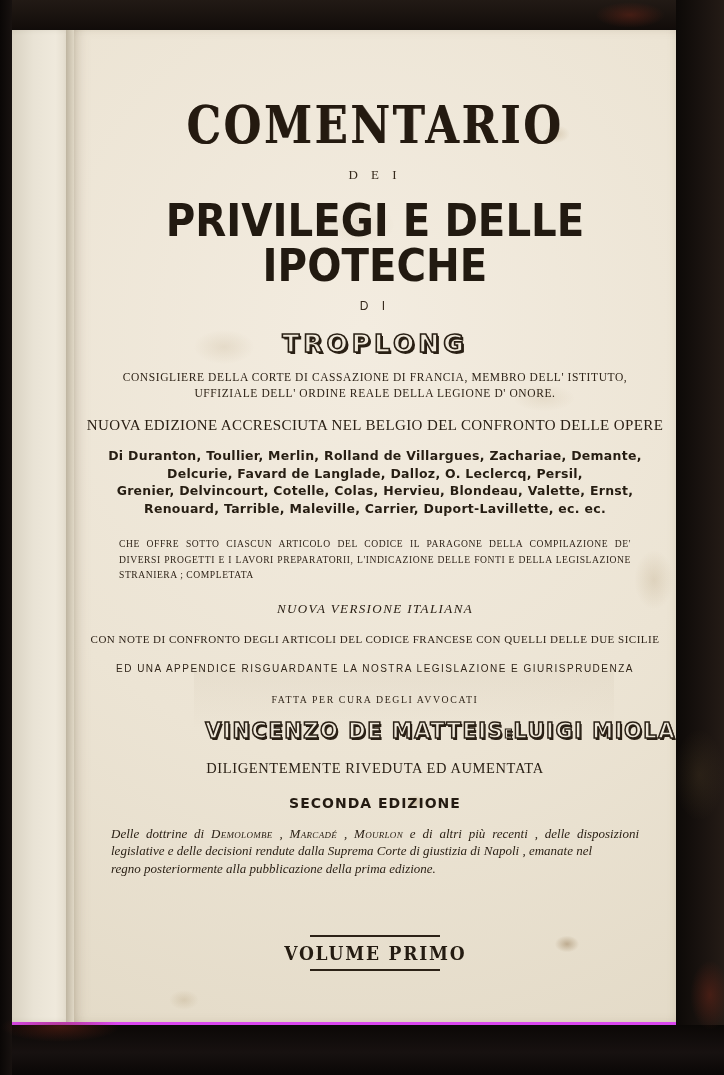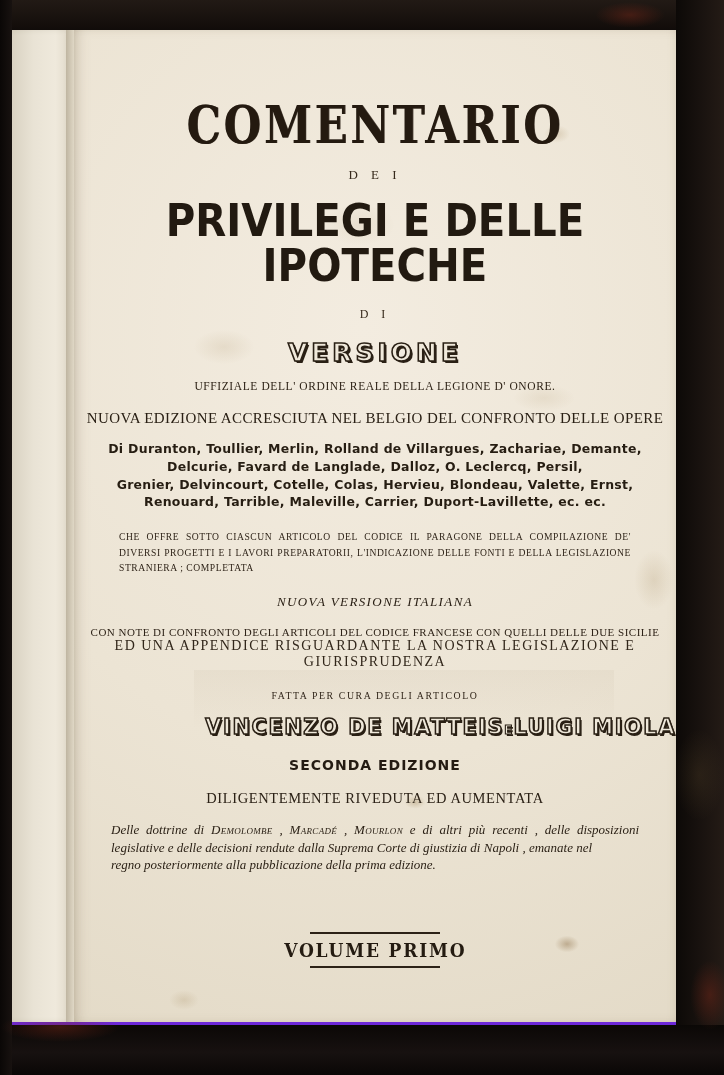--- a/index.html
+++ b/index.html
@@ -11,21 +11,21 @@
     width: 724px;
     height: 1075px;
     overflow: hidden;
     font-family: "Liberation Serif", serif;
   }
 
   #scan {
     position: relative;
     width: 724px;
     height: 1075px;
-    background: #6d28d9;
+    background: #d946ef;
     overflow: hidden;
   }
 
   
   .surround {
     position: absolute;
     background:
       linear-gradient(100deg, #181310 0%, #110d0a 40%, #1d1714 100%);
   }
   .surround-top    { left: 0; top: 0; width: 724px; height: 34px;
@@ -131,25 +131,25 @@
     font-weight: 700;
     font-size: 42px;
     letter-spacing: 0px;
     line-height: 1;
     transform: scaleX(0.96) scaleY(1.06);
     transform-origin: center top;
     color: #221a11;
     margin-top: 16px;
   }
   .t-di {
-    font-family: Liberation Serif, serif;
+    font-family: Liberation Sans, sans-serif;
     font-size: 12px;
     letter-spacing: 5px;
     color: #36291b;
-    margin-top: 24px;
+    margin-top: 16px;
   }
   
   .t-troplong {
     font-family: "DejaVu Sans", sans-serif;
     font-weight: 700;
     font-size: 25px;
     letter-spacing: 4px;
     color: #f0e9db;
     -webkit-text-stroke: 1.6px #2a2015;
     text-shadow: 2px 2px 0 #2a2015, 1px 1px 0 #2a2015;
@@ -206,24 +206,25 @@
   }
   .t-note {
     font-family: "Liberation Serif", serif;
     font-size: 11px;
     letter-spacing: 0.5px;
     color: #2e2318;
     margin-top: 16px;
     text-align: center;
   }
   .t-appendice {
-    font-family: Liberation Serif, serif;
-    font-size: 14px;
+    font-family: Liberation Sans, sans-serif;
+    font-size: 10px;
     letter-spacing: 1.5px;
     color: #31261a;
+    margin-top: 18px;
   }
   .t-fatta {
     font-family: "Liberation Serif", serif;
     font-size: 9.8px;
     letter-spacing: 1.6px;
     color: #31261a;
     margin-top: 20px;
   }
   
   .t-translators {
@@ -340,23 +341,24 @@
     <div class="content">
 
       <div class="ln t-comentario">COMENTARIO</div>
 
       <div class="ln t-dei">D E I</div>
 
       <div class="ln t-privilegi">PRIVILEGI E DELLE IPOTECHE</div>
 
       <div class="ln t-di">D I</div>
 
-      <div class="ln t-troplong">VERSIONE</div>
+      <div class="ln t-troplong">TROPLONG</div>
 
       <div class="t-cred">
+        <div class="ln">CONSIGLIERE DELLA CORTE DI CASSAZIONE DI FRANCIA, MEMBRO DELL' ISTITUTO,</div>
         <div class="ln">UFFIZIALE DELL' ORDINE REALE DELLA LEGIONE D' ONORE.</div>
       </div>
 
       <div class="ln t-nuovaed">NUOVA EDIZIONE ACCRESCIUTA NEL BELGIO DEL CONFRONTO DELLE OPERE</div>
 
       <div class="t-authors">
         <div class="ln">Di Duranton, Toullier, Merlin, Rolland de Villargues, Zachariae, Demante,</div>
         <div class="ln">Delcurie, Favard de Langlade, Dalloz, O. Leclercq, Persil,</div>
         <div class="ln">Grenier, Delvincourt, Cotelle, Colas, Hervieu, Blondeau, Valette, Ernst,</div>
         <div class="ln">Renouard, Tarrible, Maleville, Carrier, Duport-Lavillette, ec. ec.</div>
@@ -365,29 +367,29 @@
       <div class="t-descr">
         <span>CHE OFFRE SOTTO CIASCUN ARTICOLO DEL CODICE IL PARAGONE DELLA COMPILAZIONE DE' DIVERSI PROGETTI E I LAVORI PREPARATORII, L'INDICAZIONE DELLE FONTI E DELLA LEGISLAZIONE STRANIERA ; COMPLETATA</span>
       </div>
 
       <div class="ln t-versione">NUOVA VERSIONE ITALIANA</div>
 
       <div class="ln t-note">CON NOTE DI CONFRONTO DEGLI ARTICOLI DEL CODICE FRANCESE CON QUELLI DELLE DUE SICILIE</div>
 
       <div class="ln t-appendice">ED UNA APPENDICE RISGUARDANTE LA NOSTRA LEGISLAZIONE E GIURISPRUDENZA</div>
 
-      <div class="ln t-fatta">FATTA PER CURA DEGLI ARTICOLO</div>
+      <div class="ln t-fatta">FATTA PER CURA DEGLI AVVOCATI</div>
 
       <div class="ln t-translators">
         <span>VINCENZO DE MATTEIS</span><span class="amp">E</span><span>LUIGI MIOLA</span>
       </div>
 
+      <div class="ln t-diligente">DILIGENTEMENTE RIVEDUTA ED AUMENTATA</div>
+
       <div class="ln t-seconda">SECONDA EDIZIONE</div>
-
-      <div class="ln t-diligente">DILIGENTEMENTE RIVEDUTA ED AUMENTATA</div>
 
       <div class="t-italic">
         <span>Delle dottrine di </span><span class="sc">Demolombe</span><span> , </span><span class="sc">Marcadé</span><span> , </span><span class="sc">Mourlon</span><span> e di altri più recenti , delle disposizioni legislative e delle decisioni rendute dalla Suprema Corte di giustizia di Napoli , emanate nel</span><span class="lastline">regno posteriormente alla pubblicazione della prima edizione.</span>
       </div>
 
       <div class="volume-wrap">
         <div class="vol-rule top"></div>
         <div class="t-volume">VOLUME PRIMO</div>
         <div class="vol-rule bot"></div>
       </div>

